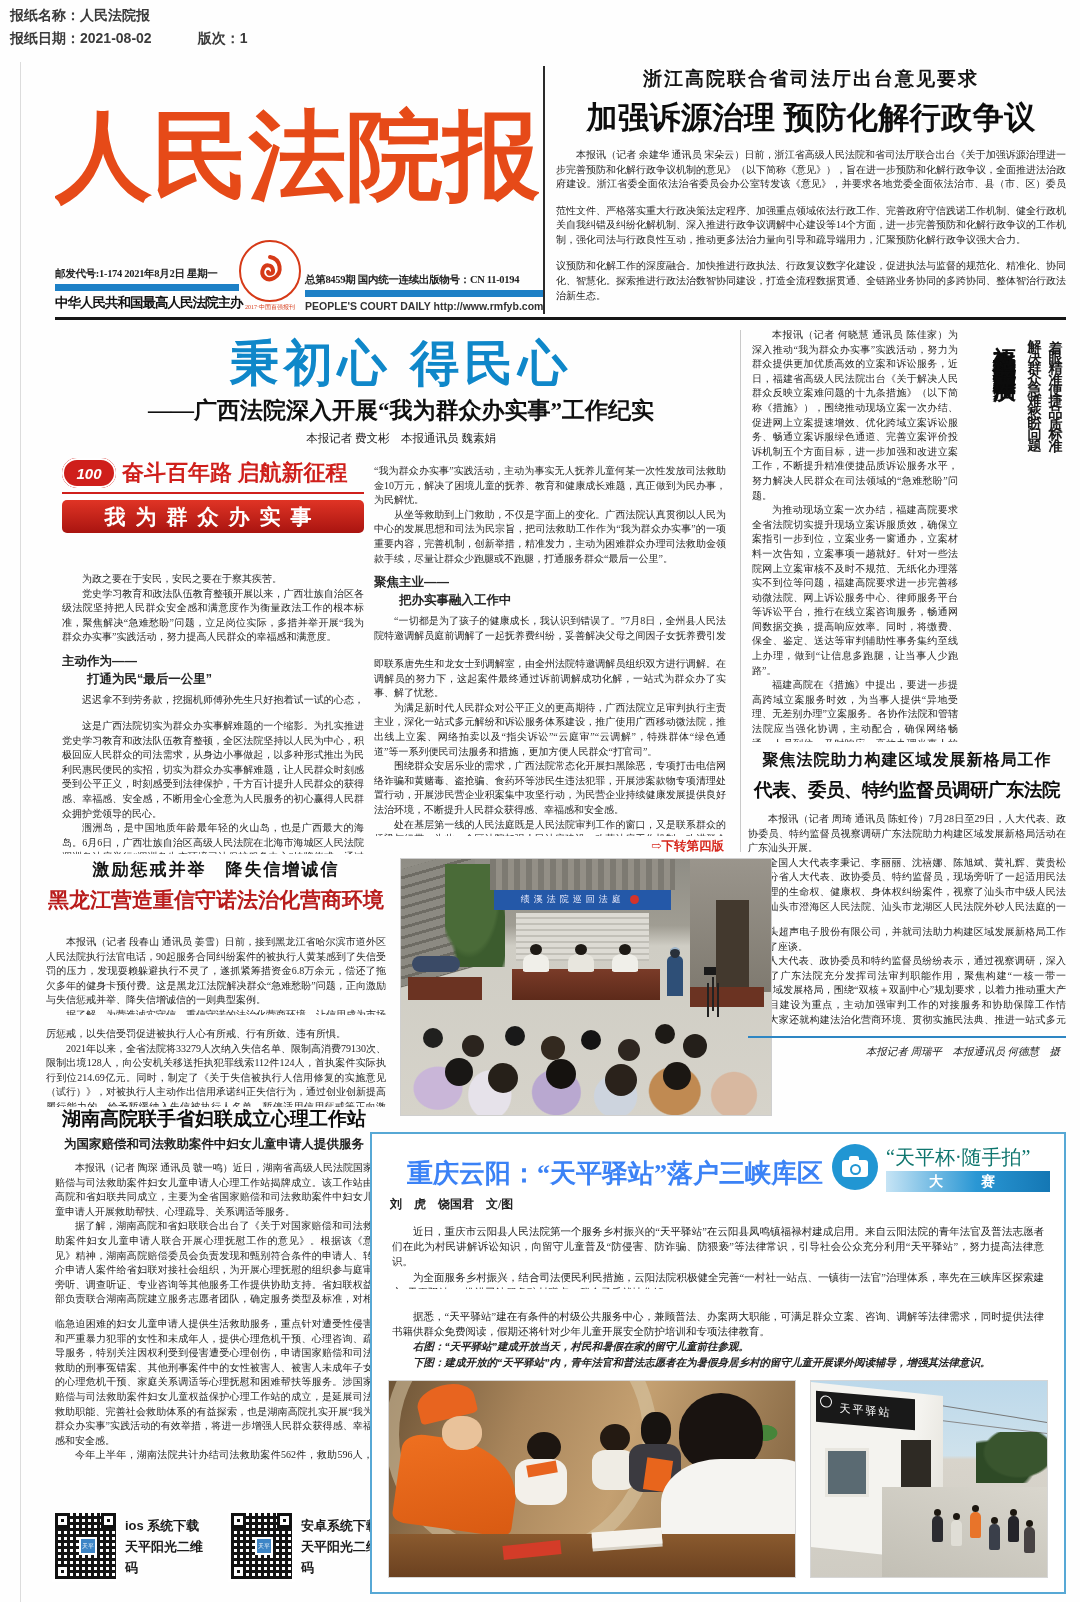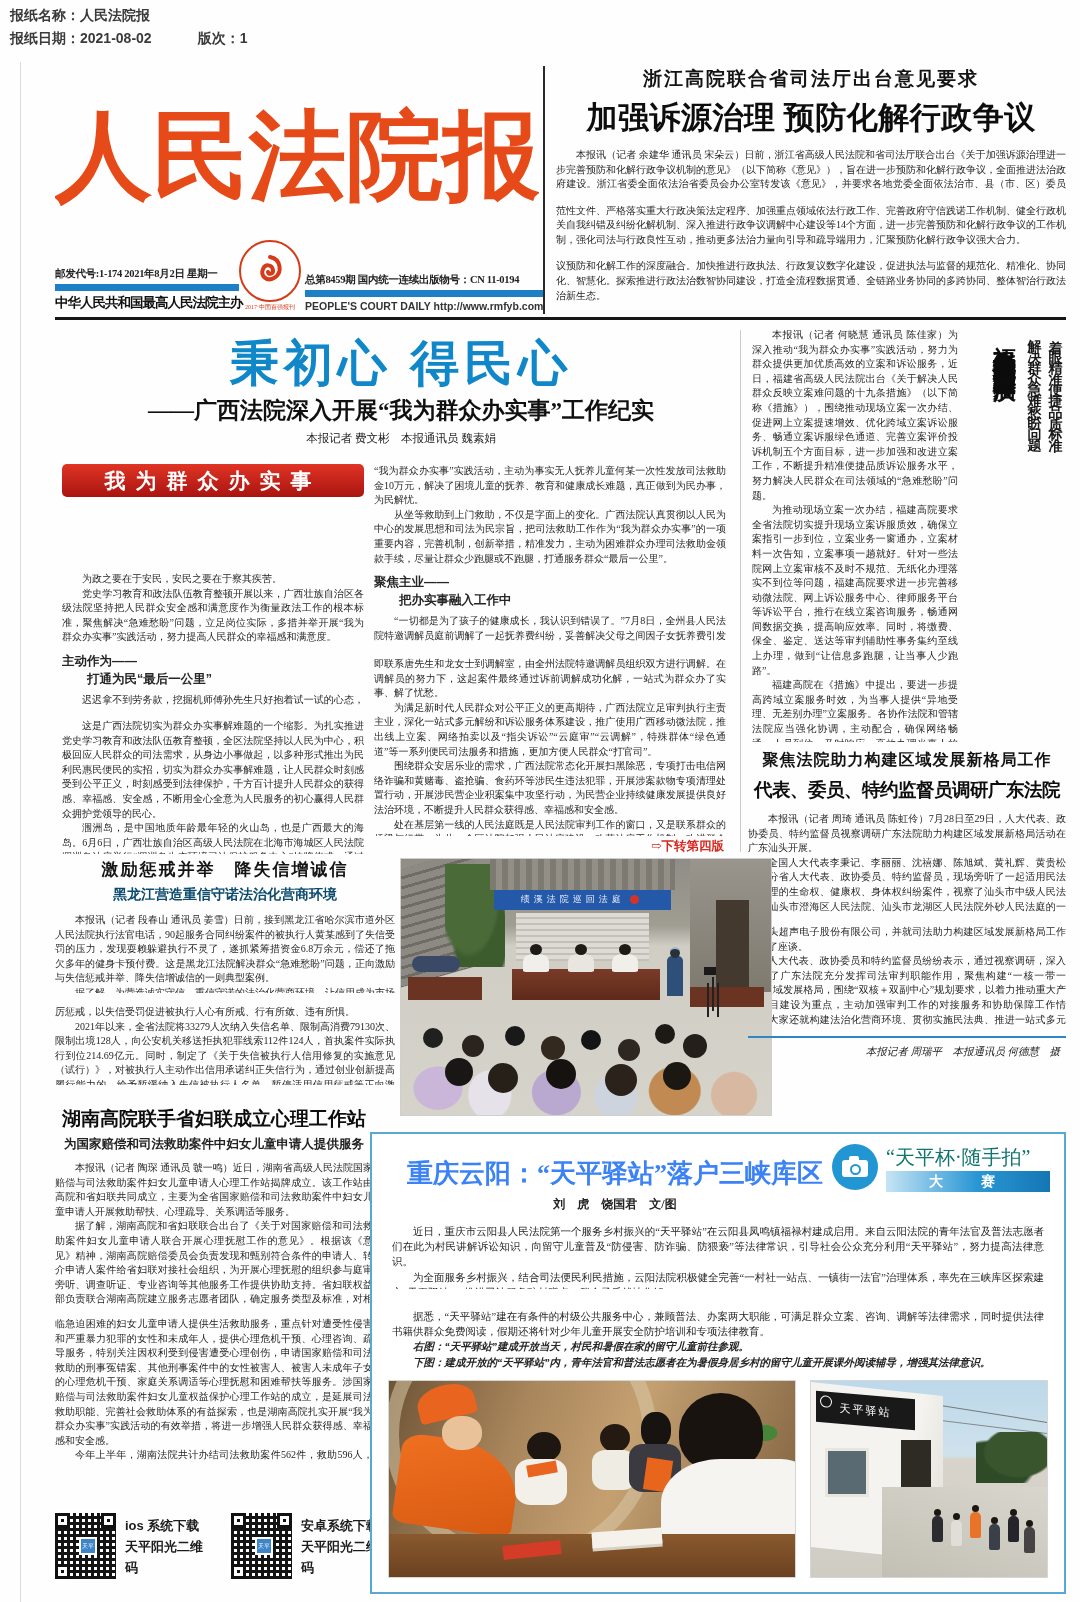--- a/index.html
+++ b/index.html
@@ -68,23 +68,23 @@
            letter-spacing:2px;color:#0c0c0c;}
   .fj-kick{position:absolute;right:0;top:0;height:100%;writing-mode:vertical-rl;font-weight:bold;font-size:14px;
            letter-spacing:11px;line-height:21px;color:#191919;font-family:"Liberation Sans","DejaVu Sans",sans-serif;}
   .fj-kick p{margin:0;}
   
   .art-gd{position:absolute;left:748px;top:750px;width:318px;}
   .art-gd .kicker{font-size:16px;font-family:"Liberation Sans","DejaVu Sans",sans-serif;letter-spacing:1px;}
   .art-gd h2{margin:6px 0 10px;font-size:18.5px;text-align:center;letter-spacing:-0.5px;white-space:nowrap;color:#0d0d0d;}
   .art-gd .cols{gap:12px;height:214px;}
   
-  .art-hlj{position:absolute;left:55px;top:858px;width:340px;}
+  .art-hlj{position:absolute;left:46px;top:858px;width:340px;}
   .art-hlj .kicker{font-size:17px;font-family:"Liberation Sans","DejaVu Sans",sans-serif;letter-spacing:2px;}
-  .art-hlj h2{margin:5px 0 9px;font-size:14px;text-align:center;white-space:nowrap;color:#0c4a6e;}
+  .art-hlj h2{margin:5px 0 21px;font-size:21px;text-align:center;white-space:nowrap;color:#b91c1c;}
   .art-hlj .cols{gap:12px;height:172px;}
   
   .art-hn{position:absolute;left:55px;top:1106px;width:318px;}
   .art-hn h2{margin:0 0 4px;font-size:19px;text-align:center;white-space:nowrap;color:#0d0d0d;}
   .art-hn .hn-sub{text-align:center;font-size:12.5px;font-weight:bold;margin-bottom:8px;
                   font-family:"Liberation Sans","DejaVu Sans",sans-serif;}
   .art-hn .cols{gap:12px;height:300px;}
   
   .anhui{position:absolute;left:748px;top:1036px;width:318px;}
   .anhui .rule{height:2px;background:#2e86c3;margin-bottom:7px;}
@@ -98,21 +98,21 @@
       repeating-linear-gradient(90deg,#141414 0 3px,#fff 3px 6px);outline:3px solid #fff;}
   .qr .f{position:absolute;width:15px;height:15px;border:3px solid #111;background:#fff;box-sizing:border-box;}
   .qr .f::after{content:"";position:absolute;left:3px;top:3px;width:3px;height:3px;background:#111;}
   .qr .f1{left:0;top:0;} .qr .f2{right:0;top:0;} .qr .f3{left:0;bottom:0;}
   .qr .qlogo{position:absolute;left:24px;top:24px;width:18px;height:18px;background:#fff;display:flex;align-items:center;justify-content:center;}
   .qr .qlogo span{width:14px;height:14px;background:#3d85c6;color:#fff;font-size:6px;display:flex;align-items:center;justify-content:center;}
   .qr-label{font-size:13px;font-weight:bold;line-height:21px;font-family:"Liberation Sans","DejaVu Sans",sans-serif;color:#1c1c1c;}
   
   .cq-box{position:absolute;left:370px;top:1132px;width:696px;height:462px;border:2px solid #57a8d5;background:#fff;box-sizing:border-box;}
   .cq-head{position:absolute;left:18px;top:22px;width:450px;text-align:center;font-size:26px;font-weight:bold;white-space:nowrap;color:#3b82f6;}
-  .cq-by{position:absolute;left:18px;top:62px;width:450px;text-align:center;font-size:12px;font-weight:bold;color:#222;}
+  .cq-by{position:absolute;left:18px;top:62px;width:450px;font-size:12px;font-weight:bold;color:#222;}
   .cq-body{position:absolute;left:20px;top:90px;width:652px;height:150px;}
   .cq-body .cols{gap:20px;height:100%;}
   .cq-body p{font-size:10.5px;line-height:15.2px;}
   .badge{position:absolute;right:14px;top:10px;width:218px;display:flex;align-items:flex-start;gap:8px;}
   .cam{width:46px;height:46px;border-radius:50%;background:#2196d3;position:relative;flex:none;}
   .cam .cb{position:absolute;left:10px;top:16px;width:26px;height:17px;background:#fff;border-radius:3px;}
   .cam .cb::after{content:"";position:absolute;left:8px;top:4px;width:7px;height:7px;border:2px solid #2196d3;border-radius:50%;background:#fff;}
   .cam .ct{position:absolute;left:17px;top:12px;width:10px;height:5px;background:#fff;border-radius:2px 2px 0 0;}
   .badge-col{flex:1;}
   .badge-title{color:#0f766e;font-size:20px;font-weight:normal;white-space:nowrap;}
@@ -247,20 +247,24 @@
     </div>
   </article>
 
   <div class="hrule-main"></div>
 
   <div class="gx-head">秉初心 得民心</div>
   <div class="gx-sub serif">——广西法院深入开展“我为群众办实事”工作纪实</div>
   <div class="gx-by">本报记者 费文彬　本报通讯员 魏素娟</div>
 
   <div class="banner">
+    <div class="banner-row1">
+      <div class="logo100 sans">100</div>
+      <div class="banner-t1 serif">奋斗百年路 启航新征程</div>
+    </div>
     <div class="banner-row2 serif">我为群众办实事</div>
   </div>
 
   <div class="gx-a">
     <div class="cols body-text">
       <div class="col">
           <p>为政之要在于安民，安民之要在于察其疾苦。</p>
           <p>党史学习教育和政法队伍教育整顿开展以来，广西壮族自治区各级法院坚持把人民群众安全感和满意度作为衡量政法工作的根本标准，聚焦解决“急难愁盼”问题，立足岗位实际，多措并举开展“我为群众办实事”实践活动，努力提高人民群众的幸福感和满意度。</p>
           <p class="sub">主动作为——</p>
           <p class="sub sub2">打通为民“最后一公里”</p>

